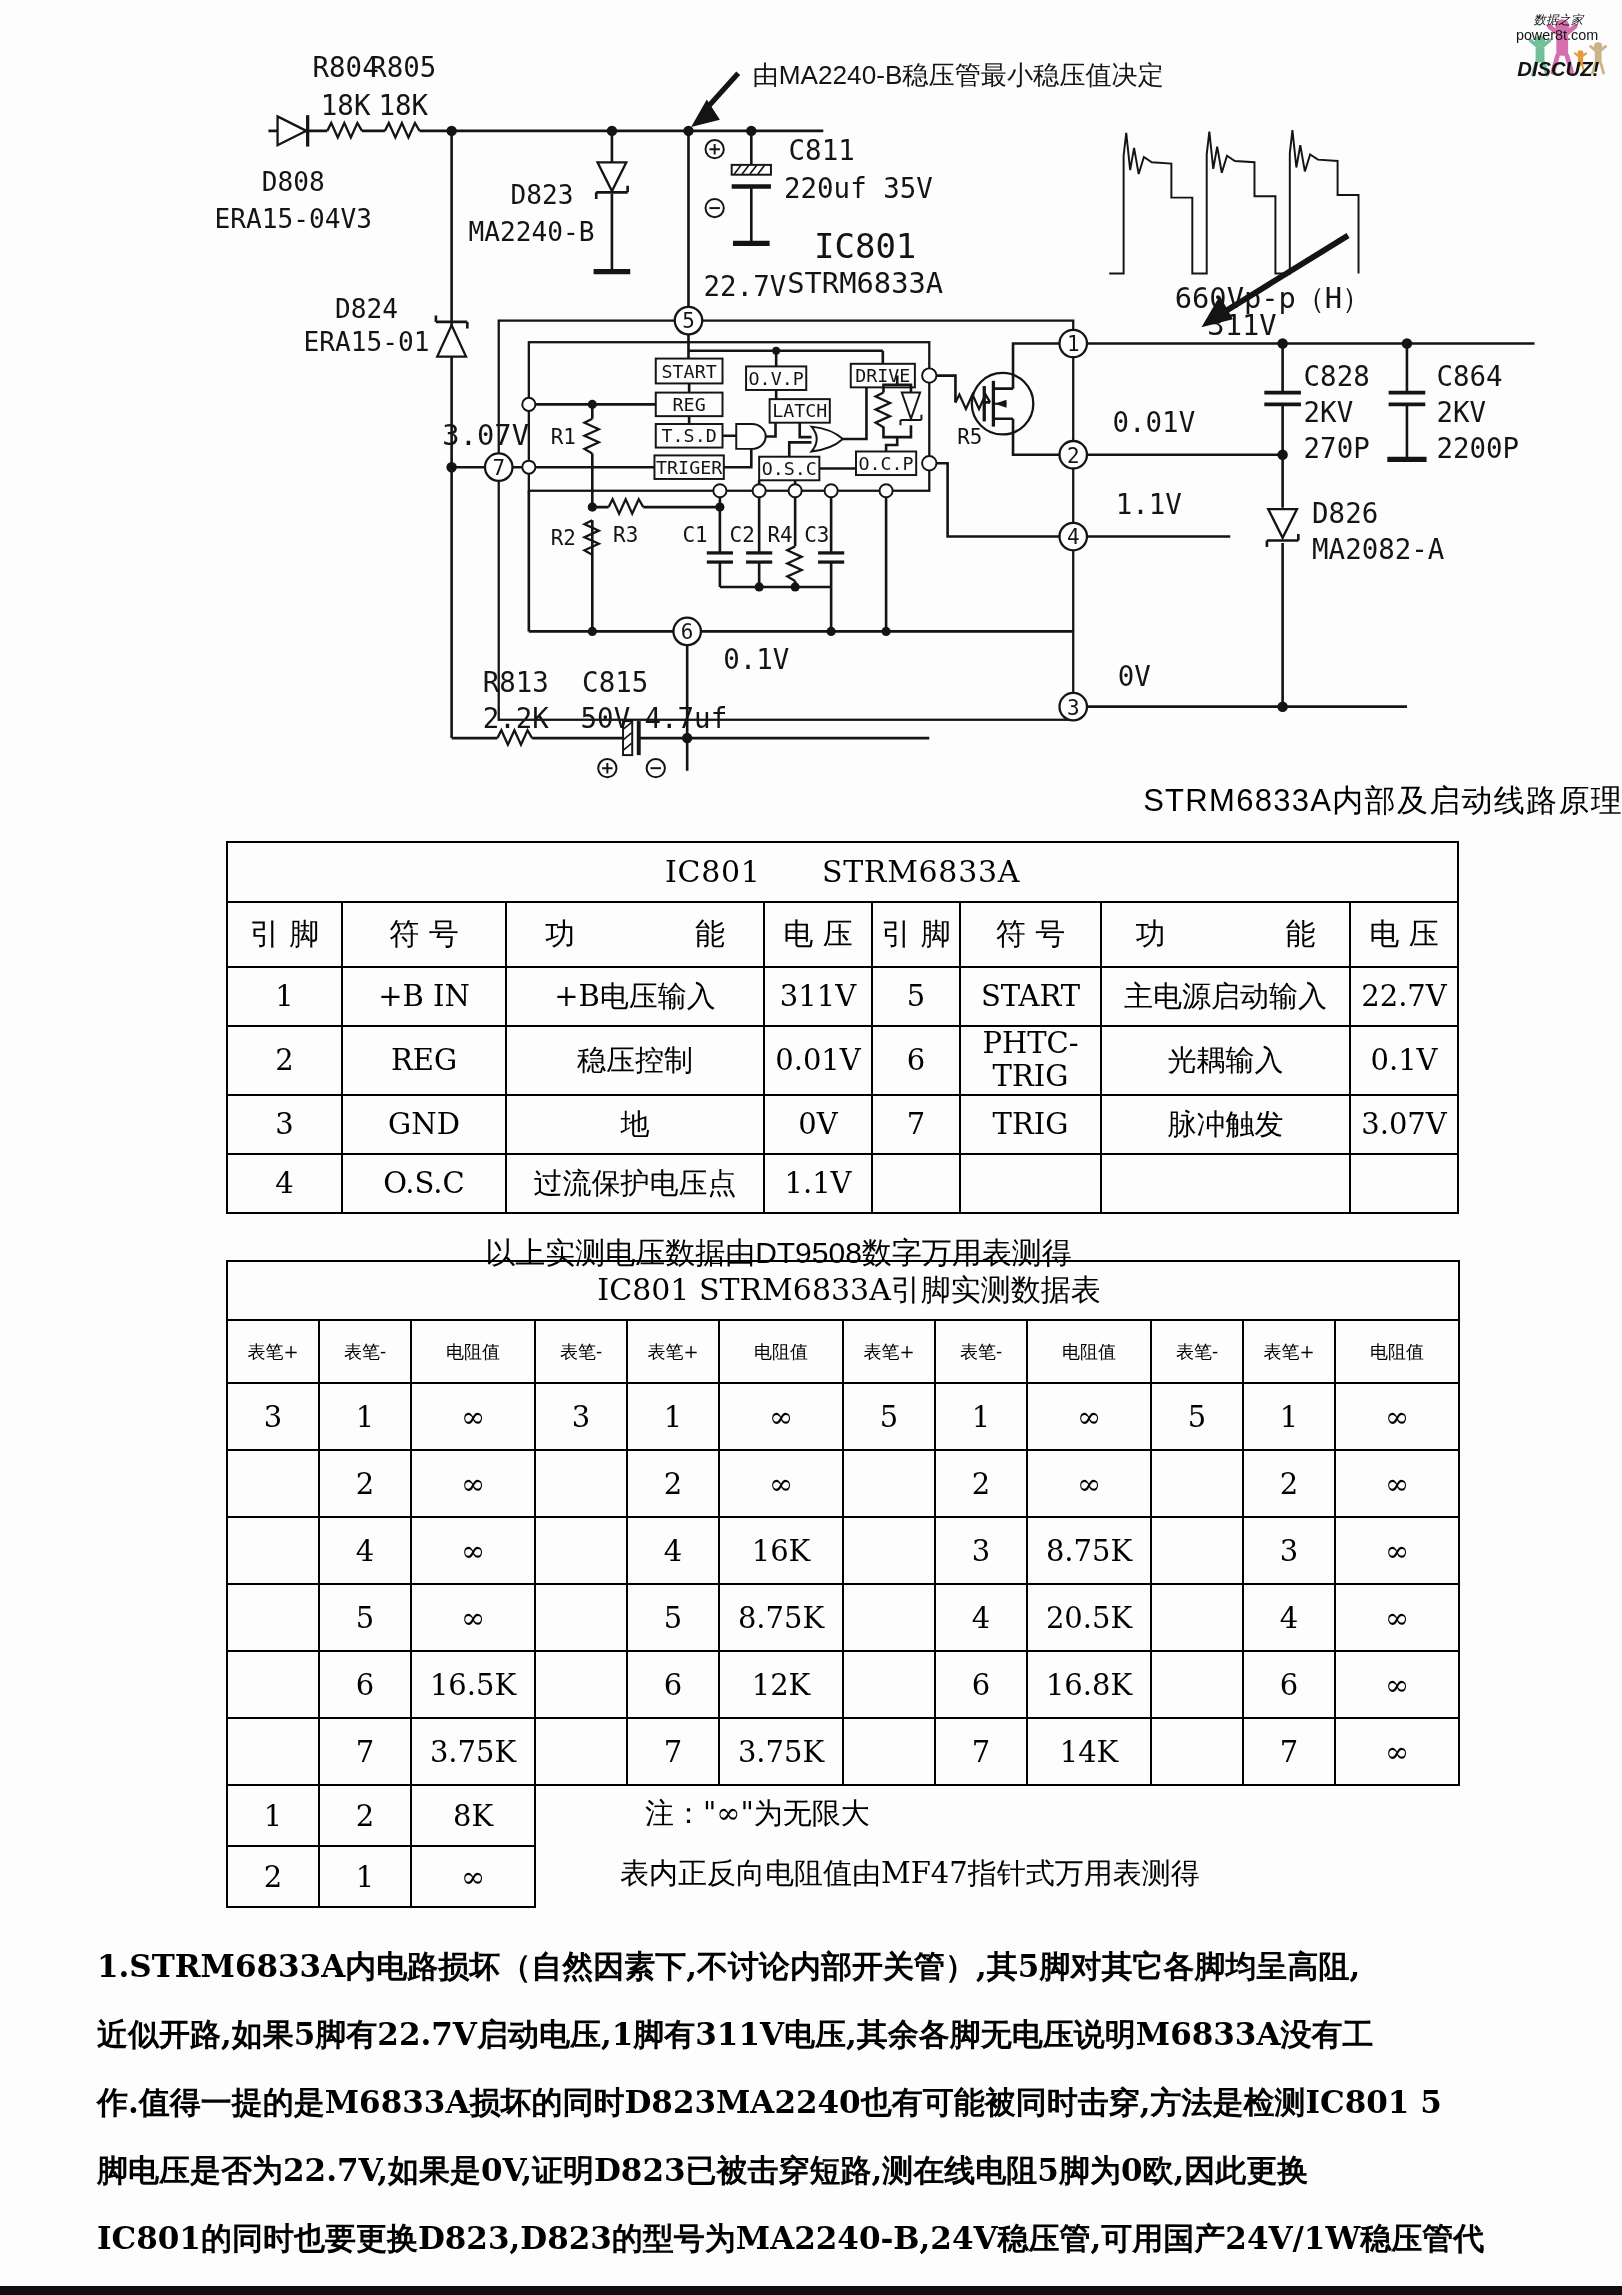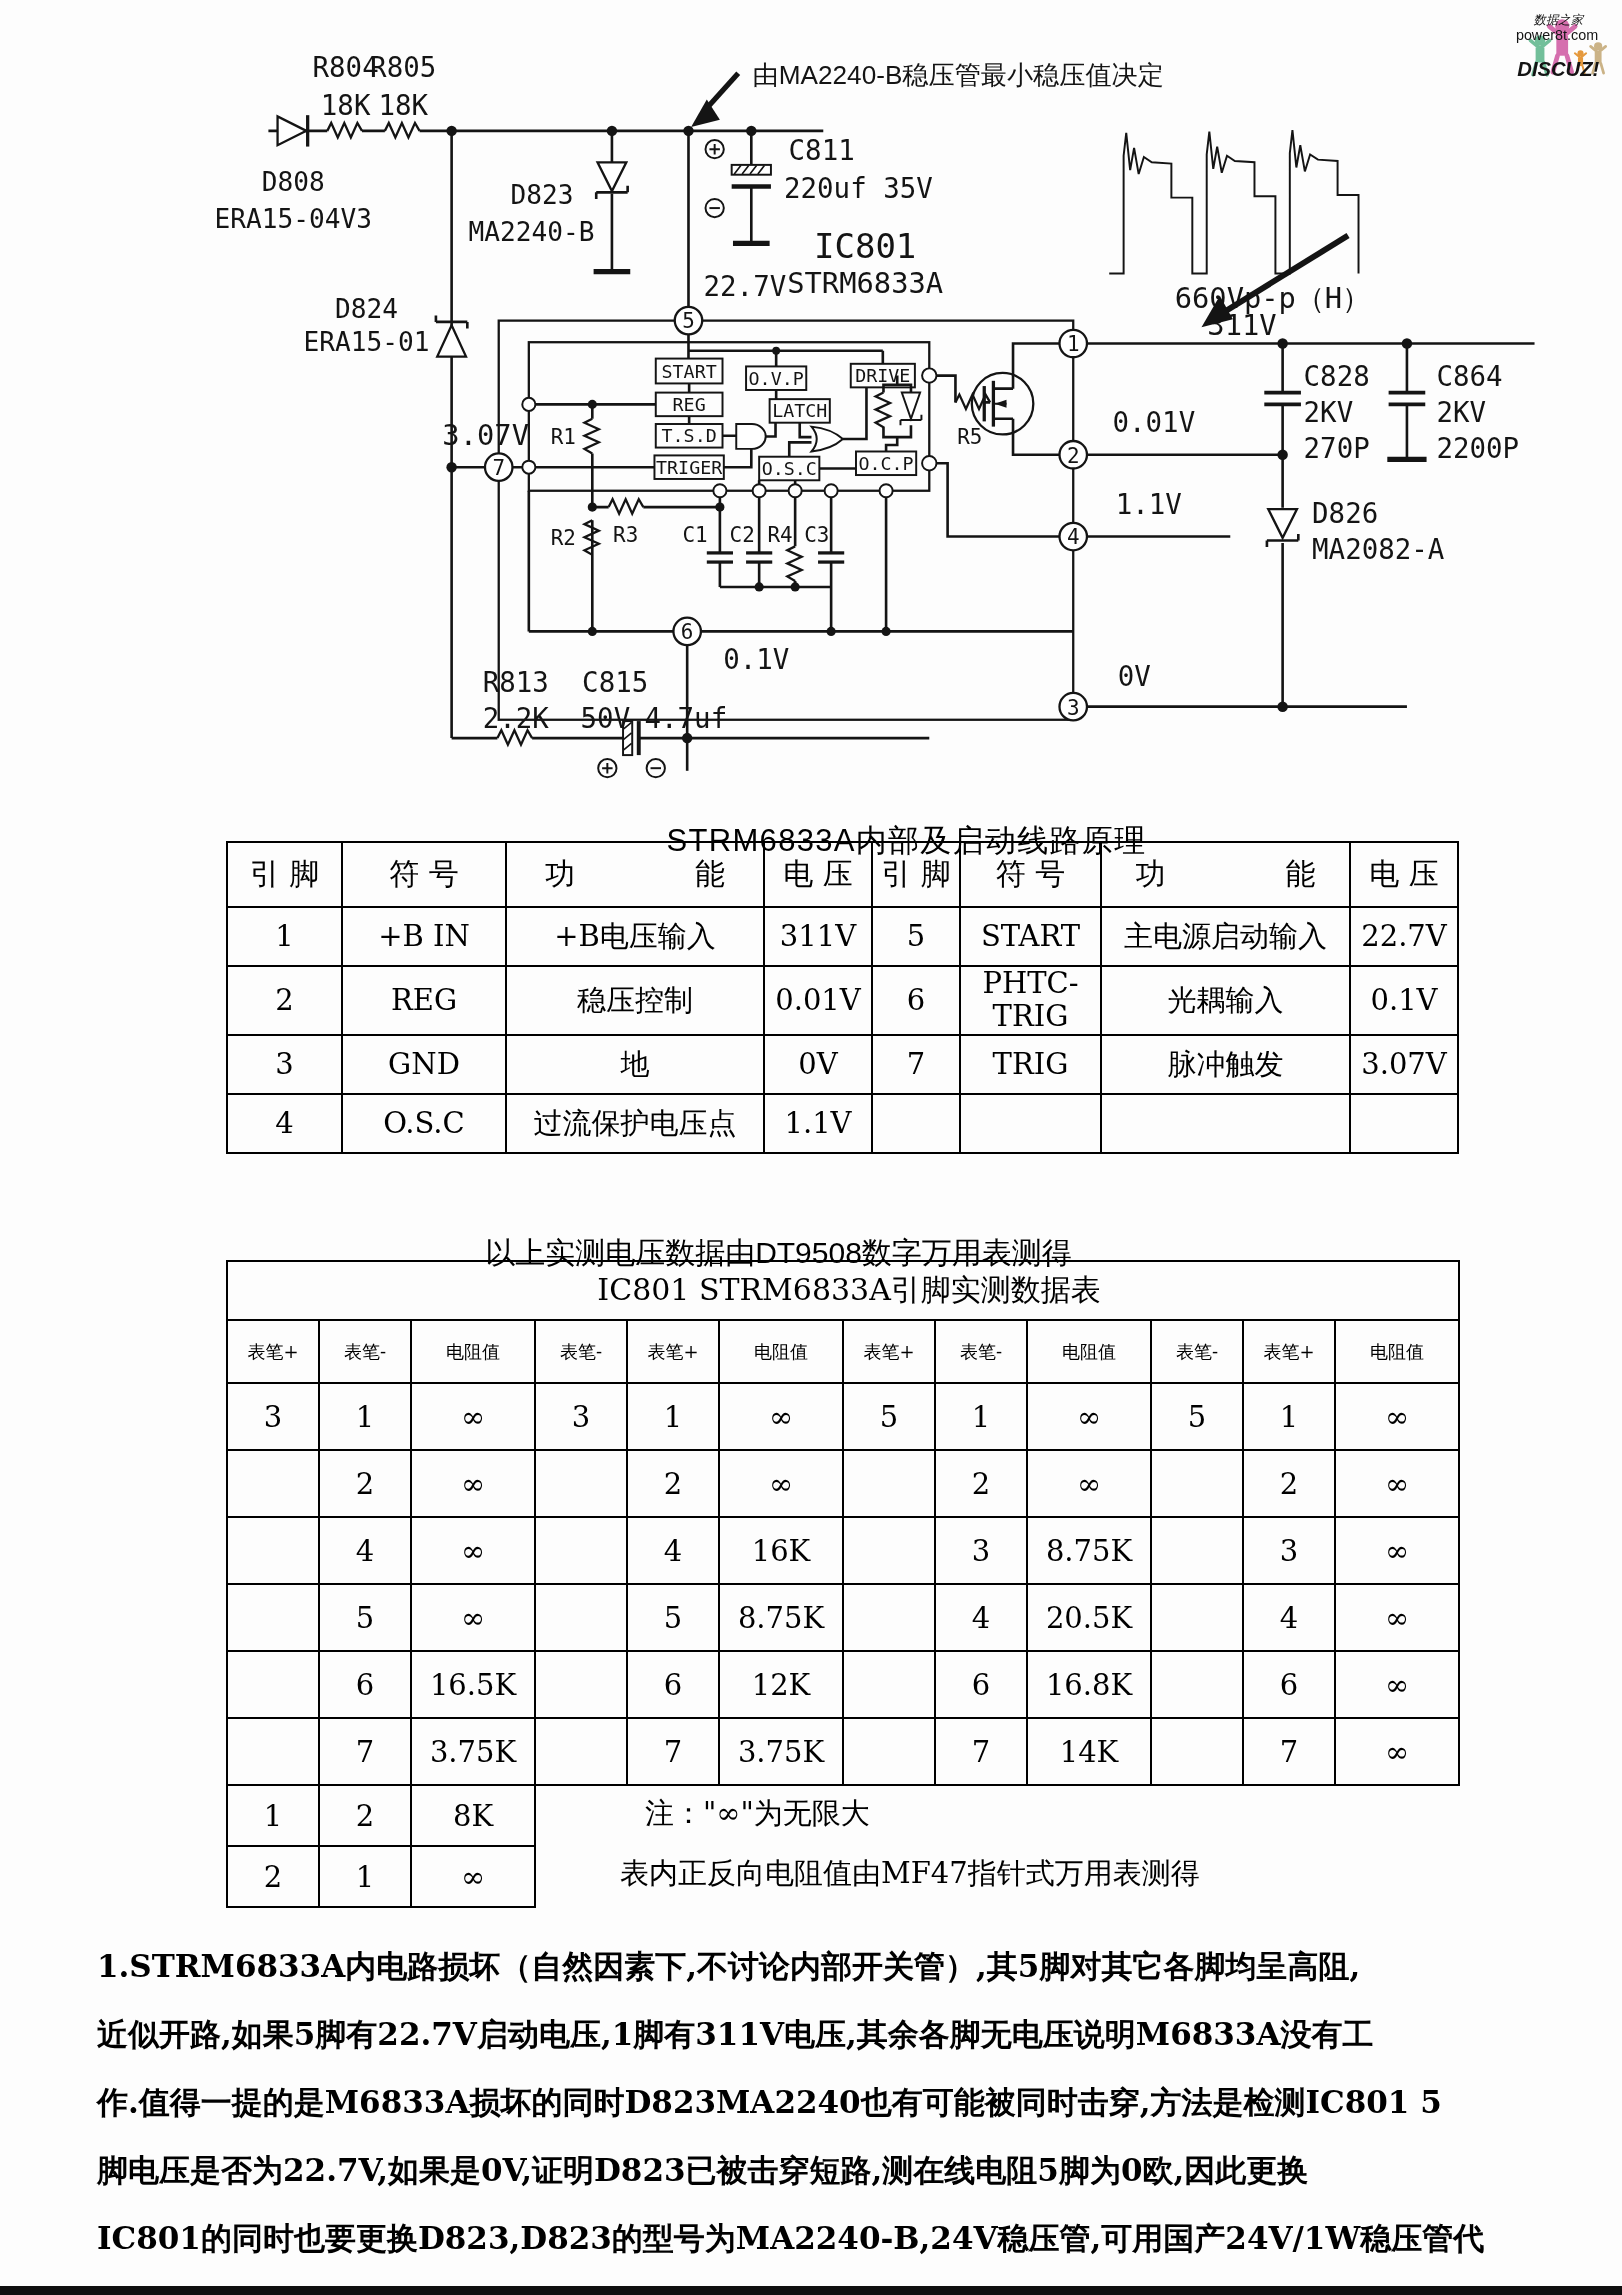--- a/index.html
+++ b/index.html
@@ -4,21 +4,21 @@
 <style>
   html,body{margin:0;padding:0;background:#888;}
   .page{position:relative;width:1623px;height:2295px;background:#fdfdfd;overflow:hidden;
         font-family:"Liberation Sans","DejaVu Sans",sans-serif;color:#111;}
   svg{position:absolute;left:0;top:0;}
   svg text{fill:#141414;}
   .mono{font-family:"DejaVu Sans Mono","Liberation Mono",monospace;}
   .cjk{font-family:"Liberation Sans","DejaVu Sans",sans-serif;}
   .f28{font-size:28px;}.f32{font-size:32px;}.f40{font-size:40px;}.f42{font-size:42px;}.f44{font-size:44px;}
 
-  .caption{position:absolute;left:190px;top:820px;width:1433px;text-align:center;
+  .caption{position:absolute;left:190px;top:780px;width:1433px;text-align:right;
            font-size:31px;letter-spacing:1.3px;color:#000;}
   .vnote{position:absolute;left:0;top:1208px;width:1557px;text-align:center;
          font-size:30px;color:#000;margin-top:25px;}
   .dtable{position:absolute;border-collapse:collapse;table-layout:fixed;
           font-family:"DejaVu Serif","Liberation Serif",serif;color:#000;}
   .dtable th,.dtable td{border:2px solid #000;text-align:center;vertical-align:middle;
           padding:0;overflow:hidden;font-weight:normal;}
   .t1{left:226px;top:841px;width:1230px;border:2px solid #000;}
   .t1 tr.title-row th{height:58px;font-size:30px;letter-spacing:0.7px;}
   .t1 tr.hdr th{height:63px;font-size:30px;}
@@ -367,20 +367,23 @@
       <col style="width:115px">
         <col style="width:164px">
         <col style="width:258px">
         <col style="width:108px">
       <col style="width:88px">
         <col style="width:141px">
         <col style="width:249px">
         <col style="width:108px">
     </colgroup>
     <thead>
+      <tr class="title-row">
+        <th colspan="8">IC801　　STRM6833A</th>
+      </tr>
       <tr class="hdr">
           <th>引 脚</th>
           <th>符 号</th>
           <th>功　　　　能</th>
           <th>电 压</th>
           <th>引 脚</th>
           <th>符 号</th>
           <th>功　　　　能</th>
           <th>电 压</th>
         </tr>

